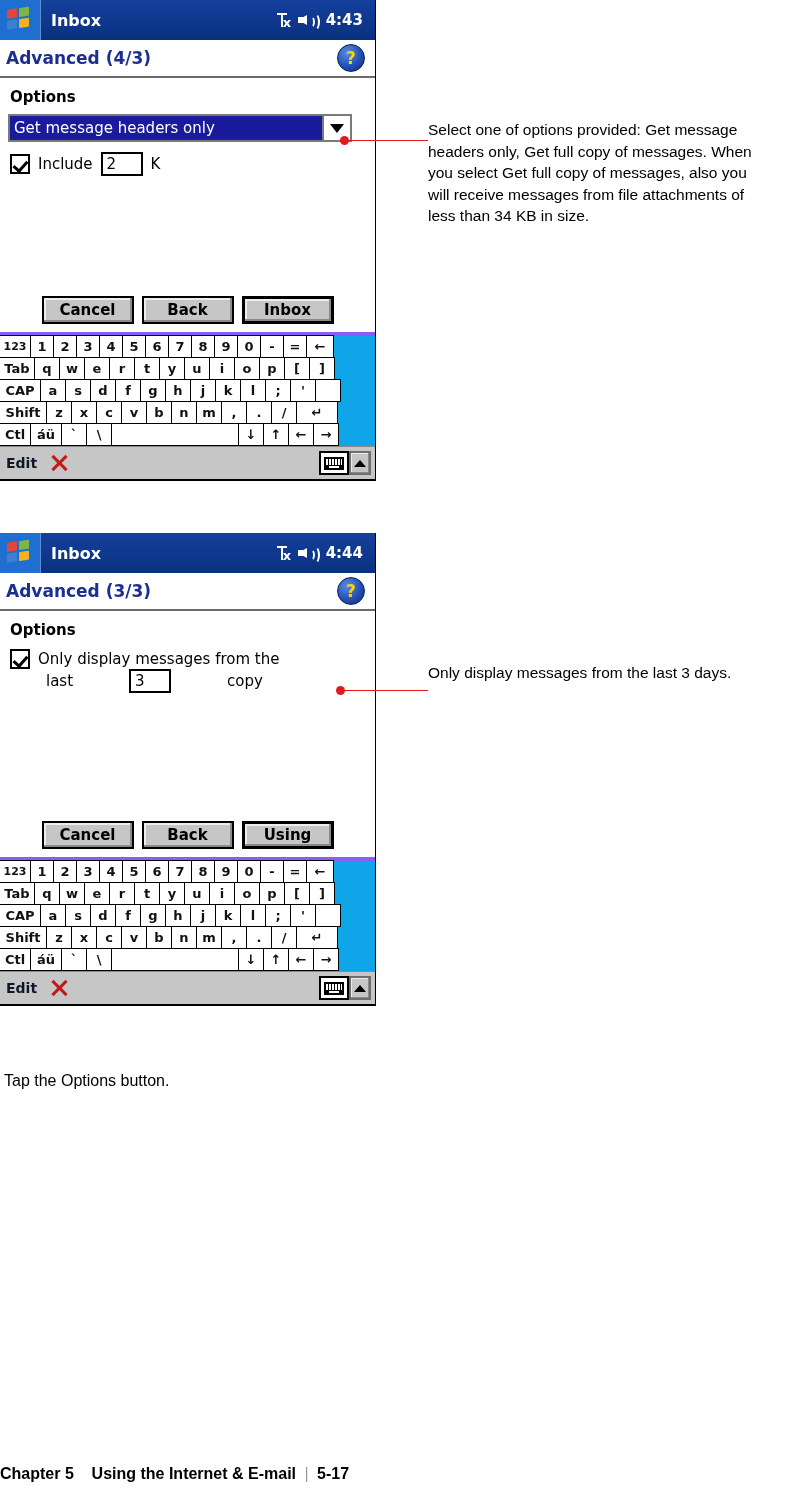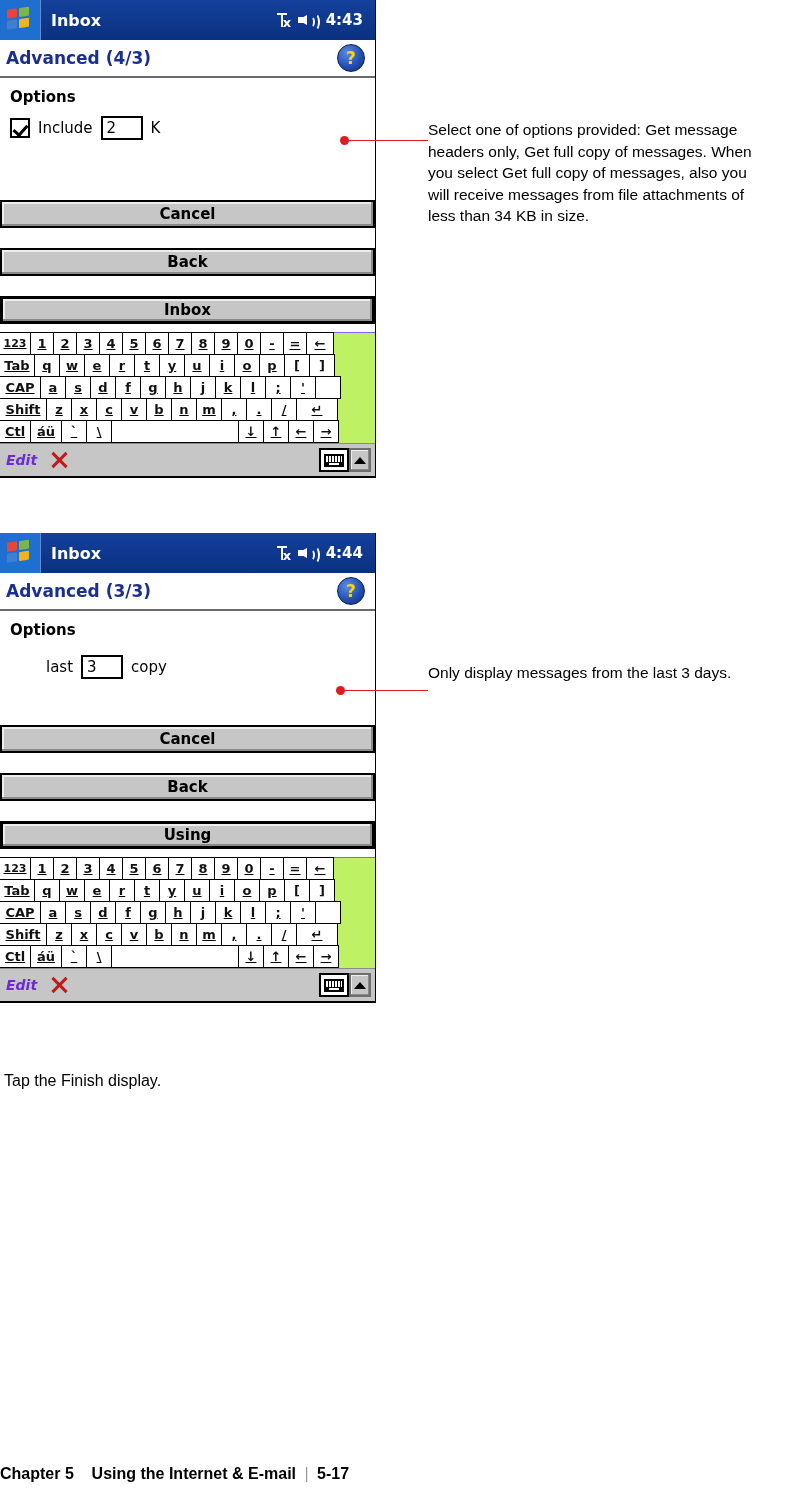--- a/index.html
+++ b/index.html
@@ -145,55 +145,55 @@
   .lbl {
     font-family:"DejaVu Sans", sans-serif; font-size:15px; color:#000;
     margin-left:8px;
   }
   .numbox {
     width:42px; height:24px; border:2px solid #000; background:#fff;
     box-sizing:border-box; margin:0 8px;
     font-family:"DejaVu Sans", sans-serif; font-size:15px;
     display:flex; align-items:center; padding-left:4px;
   }
-  .subrow { display:flex; align-items:center; margin-top:16px; padding-left:38px; }
+  .subrow { display:flex; align-items:center; margin-top:0; padding-left:38px;gap:48px; }
 
   
   .btnrow {
     position:absolute; left:0; right:0; bottom:8px;
-    display:flex; justify-content:center; gap:20px;flex-direction:column;
+    display:flex; justify-content:center; gap:8px;
   }
   .btn {
     min-width:92px; height:28px; background:#c6c6c6;
     border:2px solid #000; box-sizing:border-box;
     box-shadow: inset -2px -2px 0 #8a8a8a, inset 2px 2px 0 #ededed;
     font-family:"DejaVu Sans", sans-serif; font-weight:bold; font-size:15px;
     color:#000; display:flex; align-items:center; justify-content:center;
   }
   .btn.default { border-width:3px; }
 
   
-  .kbd { background:#bef264; border-top:1px solid #8b5cf6;text-decoration:underline; }
+  .kbd { background:#0ea5e9; border-top:4px solid #8b5cf6; }
   .krow { display:flex; height:22px; }
   .key {
     border:1px solid #000; margin:-1px 0 0 -1px; background:#fff;
     display:flex; align-items:center; justify-content:center;
     font-family:"DejaVu Sans", sans-serif; font-weight:bold; font-size:13px;
     color:#111; box-sizing:border-box; flex:0 0 auto;
   }
   .key.blank { border-color:#000; }
   .key.sm { font-size:11px; }
 
   
   .taskbar {
     height:32px; background:#c6c6c6; border-top:1px solid #8a8a8a;
     display:flex; align-items:center; padding:0 4px 0 6px;
   }
   .taskbar .edit {
-    font-family:"DejaVu Sans", sans-serif; font-weight:bold; font-size:14px; color:#6d28d9;font-style:italic;
+    font-family:"DejaVu Sans", sans-serif; font-weight:bold; font-size:14px; color:#0f172a;
   }
   .xmark {
     margin-left:12px; position:relative; width:20px; height:20px;
   }
   .xmark:before, .xmark:after {
     content:""; position:absolute; left:9px; top:0; width:3px; height:20px;
     background:#c01b1b;
   }
   .xmark:before { transform: rotate(45deg); }
   .xmark:after  { transform: rotate(-45deg); }
@@ -282,20 +282,26 @@
   </div>
 
   <div class="pagehdr">
     <div class="ttl">Advanced (4/3)</div>
     <div class="help-icon">?</div>
   </div>
 
   <div class="client one">
     <div class="opt-label">Options</div>
 
+    <div class="combo">
+      <div class="val">Get message headers only</div>
+      <div class="arrowbox">
+          <div class="arrow"></div>
+        </div>
+    </div>
 
     <div class="chkrow">
       <div class="chk"></div>
       <div class="lbl">Include</div>
       <div class="numbox">2</div>
       <div class="lbl" style="margin-left:0">K</div>
     </div>
 
     <div class="btnrow">
       <div class="btn">Cancel</div>
@@ -422,20 +428,24 @@
   </div>
 
   <div class="pagehdr">
     <div class="ttl">Advanced (3/3)</div>
     <div class="help-icon">?</div>
   </div>
 
   <div class="client two">
     <div class="opt-label">Options</div>
 
+    <div class="chkrow">
+      <div class="chk"></div>
+      <div class="lbl">Only display messages from the</div>
+    </div>
     <div class="subrow">
       <div class="lbl" style="margin-left:0">last</div>
       <div class="numbox">3</div>
       <div class="lbl" style="margin-left:0">copy</div>
     </div>
 
     <div class="btnrow">
       <div class="btn">Cancel</div>
       <div class="btn">Back</div>
       <div class="btn default">Using</div>
@@ -531,21 +541,21 @@
 </div>
 
 <div class="leaderdot" style="left:340px; top:136px;"></div>
 <div class="leader" style="left:346px; top:140px; width:82px;"></div>
 <div class="annot a1">Select one of options provided: Get message headers only, Get full copy of messages. When you select Get full copy of messages, also you will receive messages from file attachments of less than 34 KB in size.</div>
 
 <div class="leaderdot" style="left:336px; top:686px;"></div>
 <div class="leader" style="left:342px; top:690px; width:86px;"></div>
 <div class="annot a2">Only display messages from the last 3 days.</div>
 
-<div class="caption">Tap the Finish display.</div>
+<div class="caption">Tap the Options button.</div>
 
 <div class="footer">
   <span>Chapter 5</span>
   &nbsp;&nbsp;
   <span>Using the Internet &amp; E-mail</span>
   <span class="sep">|</span>
   <span>5-17</span>
 </div>
 
 </body></html>

